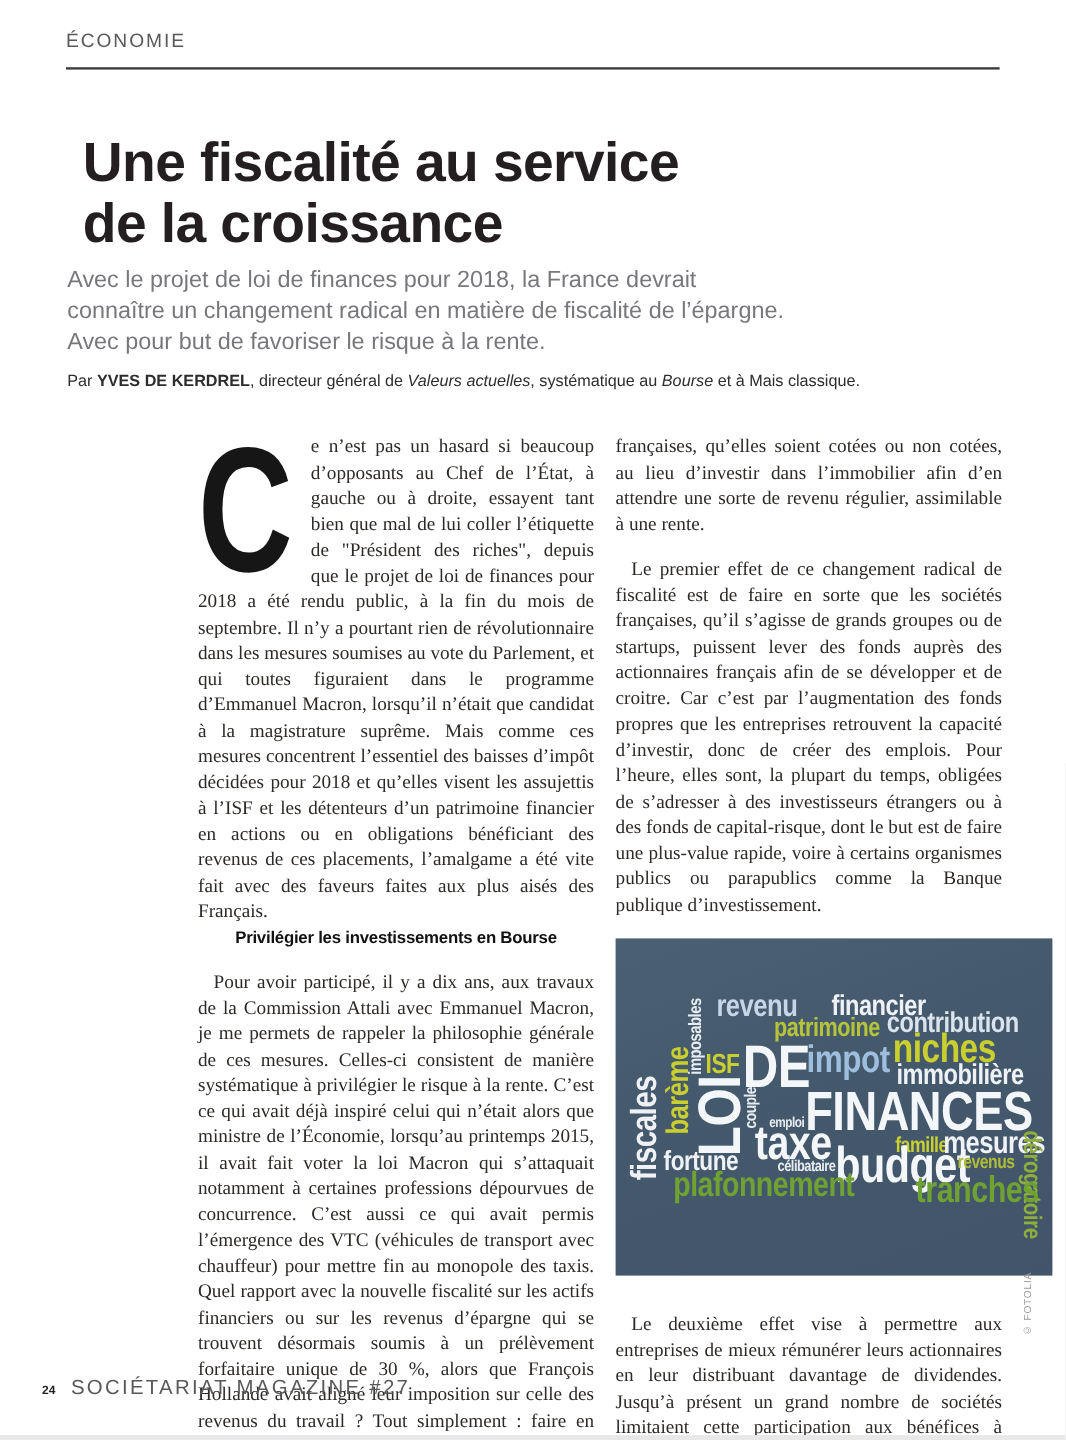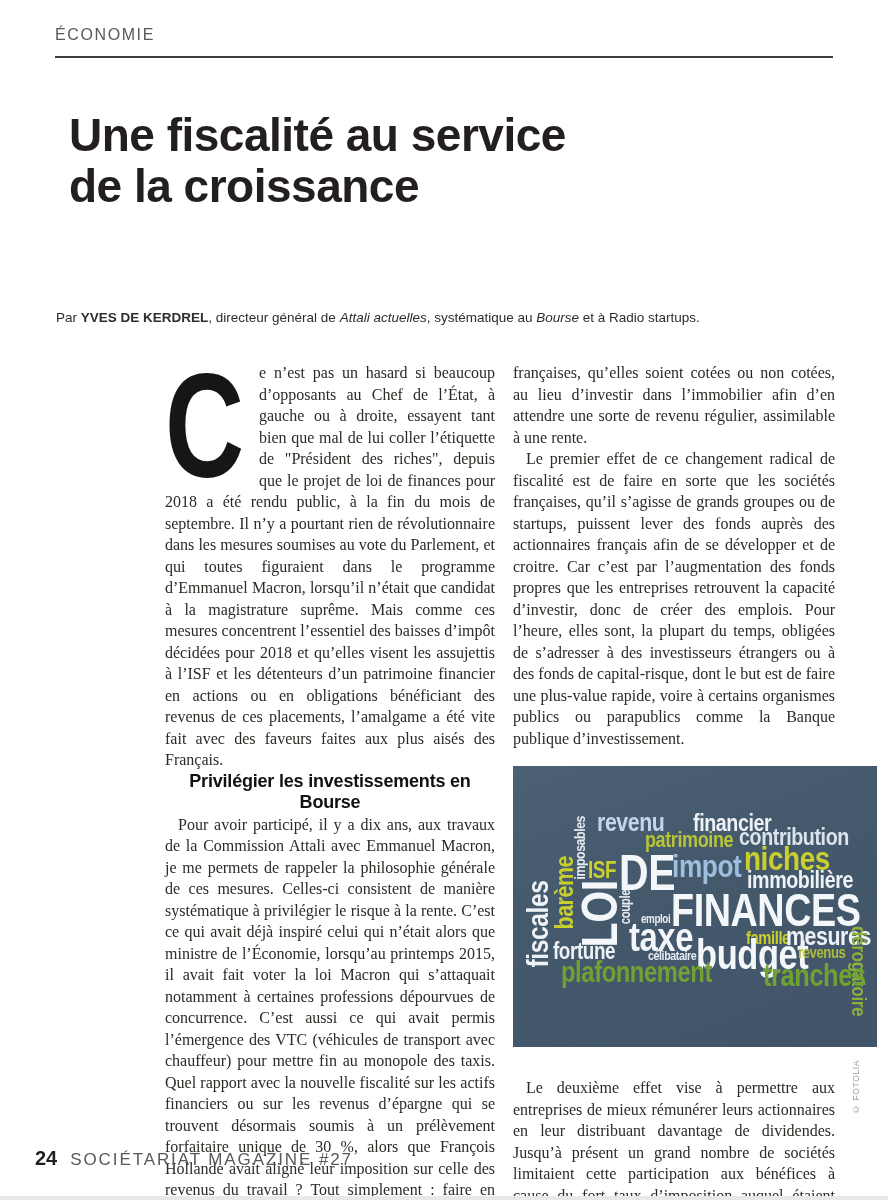--- a/index.html
+++ b/index.html
@@ -37,30 +37,30 @@
   
   .columns {
     position:absolute; left:165px; top:362px; width:670px;
     display:flex; gap:18px;
   }
   .col { text-align:justify; color:#2d2a26; font-family:"Liberation Serif", serif;
          font-size:16px; line-height:21.5px; }
   .col-left  { width:330px; }
   .col-right { width:322px; }
   .col p { margin:0; }
-  .col p.indent { text-indent:13px; }
+  .col p.indent { text-indent:13px;margin-top:16px; }
   .dropcap {
     float:left; width:84px; height:106px; margin:6px 10px 0 0;
     font-family:"Liberation Sans", sans-serif; font-weight:800;
     font-size:148px; line-height:0.79; color:#161616;
     transform:scaleX(0.74); transform-origin:0 0;
   }
   .subheading {
     text-align:center; font-family:"Liberation Sans", sans-serif;
-    font-size:18px; font-weight:700; color:#111111;
+    font-size:14px; font-weight:700; color:#111111;
     margin:19px 0 15px 0; letter-spacing:-0.2px; text-indent:0;
   }
 
   
   .wordcloud {
     position:relative; width:364px; height:281px;
     margin:17px -42px 30px 0;
     background:linear-gradient(160deg,#4b6073 0%, #45596c 40%, #41546a 100%);
     overflow:hidden;
   }
@@ -76,37 +76,40 @@
     position:absolute; left:851px; top:1060px;
     writing-mode:vertical-rl; transform:rotate(180deg);
     font-size:8.5px; letter-spacing:0.6px; color:#9b9b9b;
   }
 
   
   .footer {
     position:absolute; left:35px; top:1147px;
     display:flex; align-items:baseline; gap:13px;
   }
-  .page-number { font-size:20px; font-weight:700; color:#231f20; }
+  .page-number { font-size:10px; font-weight:700; color:#231f20; }
   .magazine-name { font-size:17px; letter-spacing:1.9px; color:#58595b; font-weight:400; }
 </style>
 </head>
 <body>
 
 <div id="page">
 
   <div class="section-label">ÉCONOMIE</div>
   <div class="header-rule"></div>
 
   <h1 class="title" style="margin:16px;">Une fiscalité au service
 de la croissance</h1>
 
+  <div class="lede">Avec le projet de loi de finances pour 2018, la France devrait
+connaître un changement radical en matière de fiscalité de l’épargne.
+Avec pour but de favoriser le risque à la rente.</div>
 
   <div class="byline">
-    <span>Par </span><b>YVES DE KERDREL</b><span>, directeur général de </span><i>Attali actuelles</i><span>, systématique au </span><i>Bourse</i><span> et à Radio startups.</span>
+    <span>Par </span><b>YVES DE KERDREL</b><span>, directeur général de </span><i>Valeurs actuelles</i><span>, systématique au </span><i>Bourse</i><span> et à Mais classique.</span>
   </div>
 
   <div class="columns">
     <div class="col col-left">
       <p><span class="dropcap">C</span><span>e n’est pas un hasard si beaucoup d’opposants au Chef de l’État, à gauche ou à droite, essayent tant bien que mal de lui coller l’étiquette de "Président des riches", depuis que le projet de loi de finances pour 2018 a été rendu public, à la fin du mois de septembre. Il n’y a pourtant rien de révolutionnaire dans les mesures soumises au vote du Parlement, et qui toutes figuraient dans le programme d’Emmanuel Macron, lorsqu’il n’était que candidat à la magistrature suprême. Mais comme ces mesures concentrent l’essentiel des baisses d’impôt décidées pour 2018 et qu’elles visent les assujettis à l’ISF et les détenteurs d’un patrimoine financier en actions ou en obligations bénéficiant des revenus de ces placements, l’amalgame a été vite fait avec des faveurs faites aux plus aisés des Français.</span></p>
       <p class="subheading">Privilégier les investissements en Bourse</p>
       <p class="indent">Pour avoir participé, il y a dix ans, aux travaux de la Commission Attali avec Emmanuel Macron, je me permets de rappeler la philosophie générale de ces mesures. Celles-ci consistent de manière systématique à privilégier le risque à la rente. C’est ce qui avait déjà inspiré celui qui n’était alors que ministre de l’Économie, lorsqu’au printemps 2015, il avait fait voter la loi Macron qui s’attaquait notamment à certaines professions dépourvues de concurrence. C’est aussi ce qui avait permis l’émergence des VTC (véhicules de transport avec chauffeur) pour mettre fin au monopole des taxis. Quel rapport avec la nouvelle fiscalité sur les actifs financiers ou sur les revenus d’épargne qui se trouvent désormais soumis à un prélèvement forfaitaire unique de 30 %, alors que François Hollande avait aligné leur imposition sur celle des revenus du travail ? Tout simplement : faire en sorte que les Français se tournent davantage vers la Bourse, et notamment vers les actions de sociétés</p>
     </div>
     <div class="col col-right">
       <p>françaises, qu’elles soient cotées ou non cotées, au lieu d’investir dans l’immobilier afin d’en attendre une sorte de revenu régulier, assimilable à une rente.</p>

